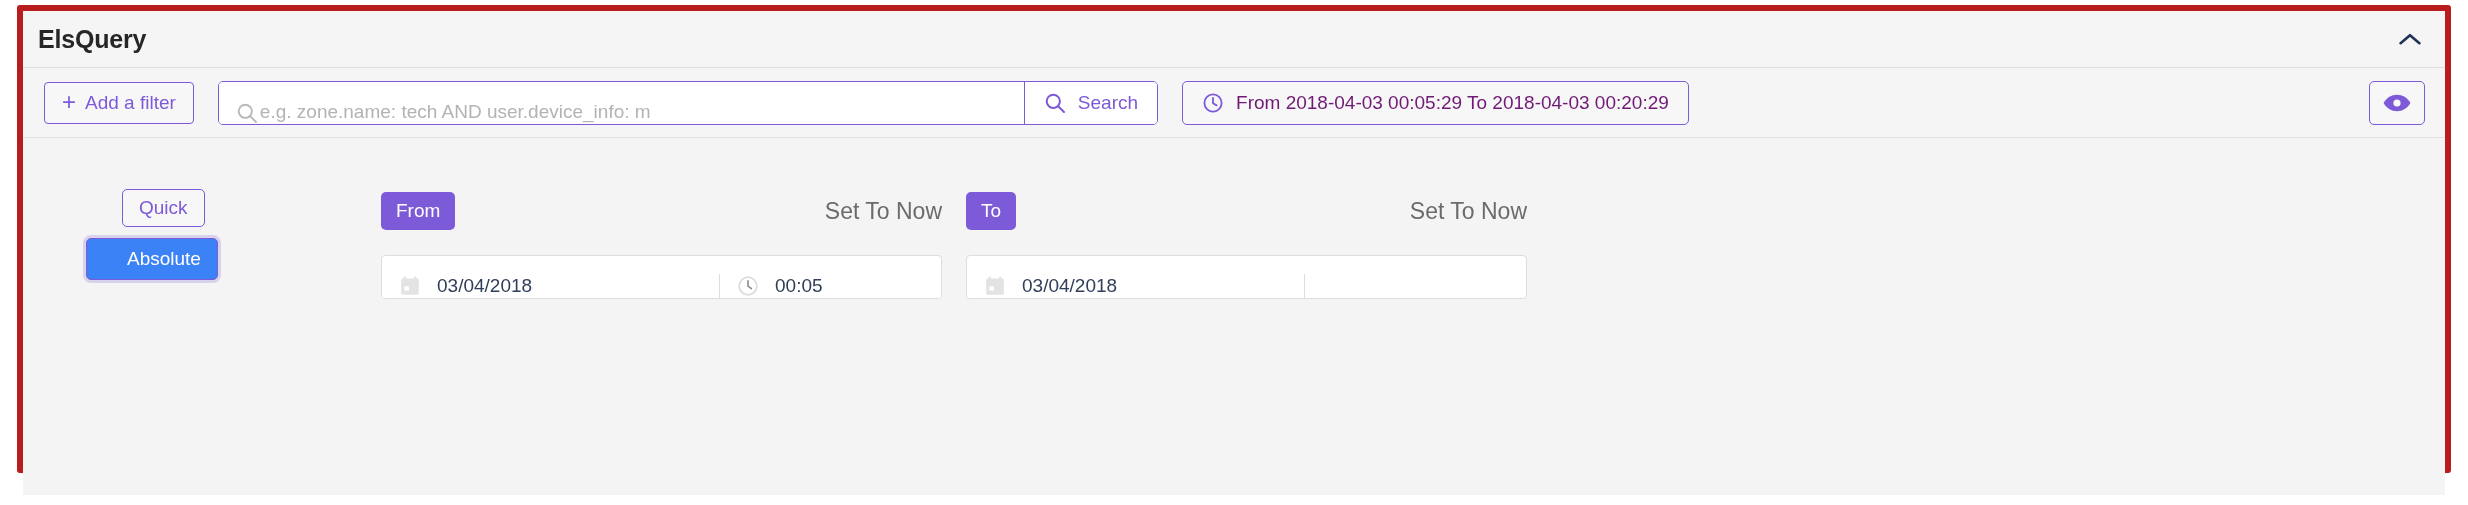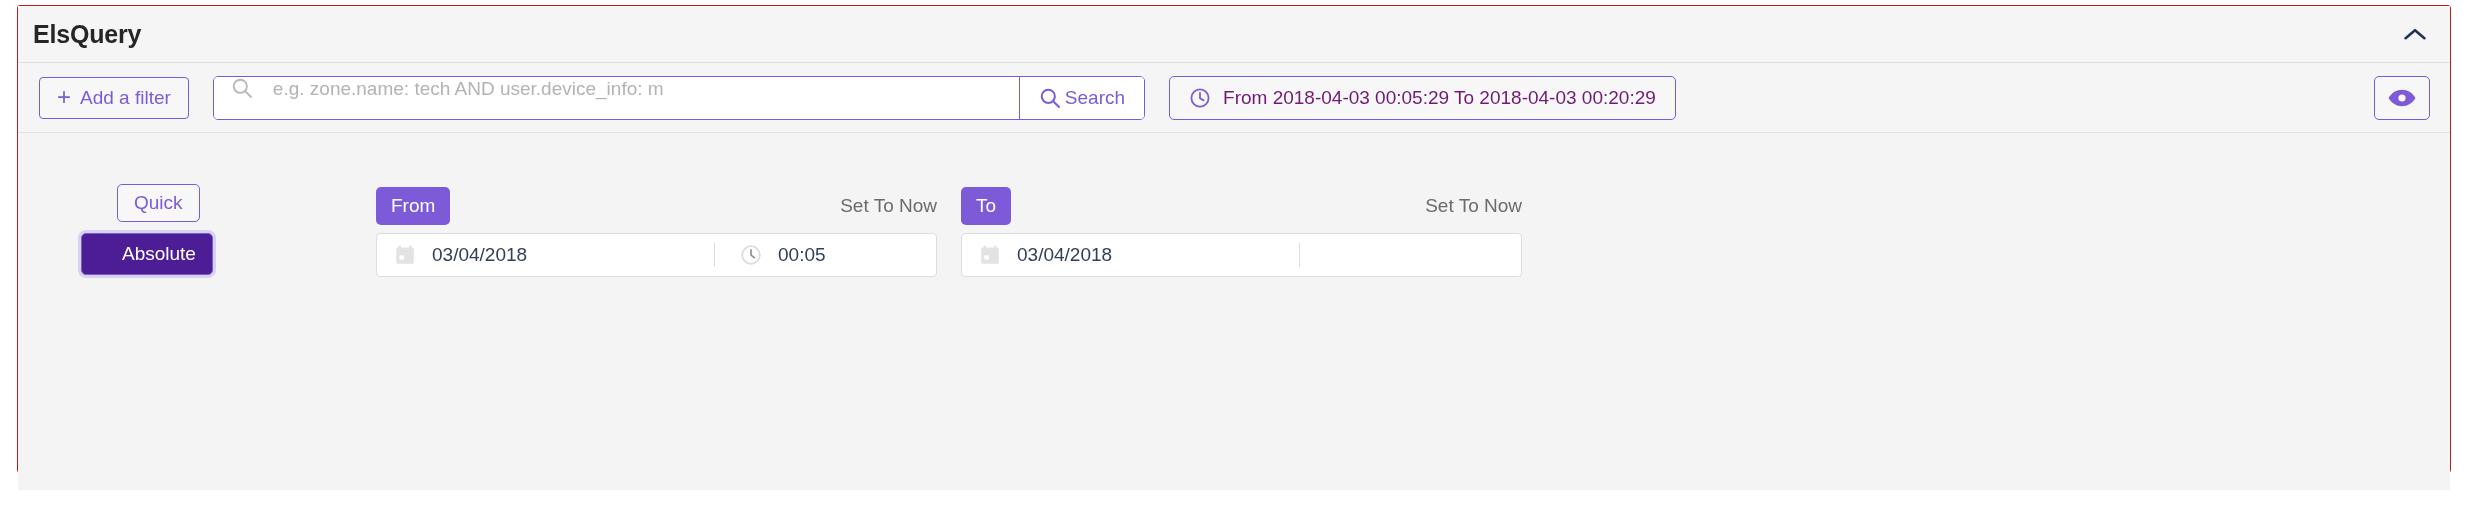--- a/index.html
+++ b/index.html
@@ -24,21 +24,21 @@
 
   
   .card {
     position: absolute;
     left: 17px;
     top: 5px;
     width: 2434px;
     height: 468px;
     box-sizing: border-box;
     background: #f4f4f4;
-    border: 1px solid #b91c1c;
+    border: 6px solid #b91c1c;
     border-radius: 3px;
     box-shadow: 0 1px 0 rgba(0,0,0,0.04);
   }
 
   
   .card-header {
     position: relative;
     height: 57px;
     box-sizing: border-box;
     border-bottom: 1px solid #dedede;
@@ -120,43 +120,43 @@
     align-items: stretch;
     border: 1.5px solid #7d5ad7;
     border-radius: 5px;
     background: #ffffff;
     box-sizing: border-box;
     overflow: hidden;
   }
   .search-field {
     width: 806px;
     display: flex;
-    align-items: flex-start;
-    gap: 18px;
+    align-items: flex-end;
+    gap: 0;
     padding: 0 14px 0 17px;
     box-sizing: border-box;
     background: #ffffff;
     border-right: 1.5px solid #7d5ad7;
   }
   .search-input {
     border: none;
     outline: none;
     flex: 1;
     font-size: 19px;
     font-family: "Liberation Sans", sans-serif;
     color: #555;
     background: transparent;
   }
   .search-input::placeholder { color: #b3b3b3; }
 
   .search-submit {
     display: flex;
     align-items: center;
     justify-content: center;
-    gap: 4px;
+    gap: 12px;
     padding: 0 19px;
     background: #ffffff;
     border: none;
     color: #7d5ad7;
     font-size: 19px;
     font-family: "Liberation Sans", sans-serif;
     cursor: pointer;
     white-space: nowrap;
   }
 
@@ -224,21 +224,21 @@
     justify-content: center;
   }
   .mode-btn.quick {
     border: 1px solid #7d5ad7;
     background: #f7f7f8;
     color: #7d5ad7;
     margin-left: 36px;
   }
   .mode-btn.absolute {
     border: 1px solid #7d5ad7;
-    background: #4c1d95;
+    background: #3b82f6;
     color: #ffffff;
     height: 42px;
     box-shadow: 0 0 0 3px rgba(125,90,215,0.22);
     padding-left: 40px;
   }
 
   
   .range-pane {
     position: absolute;
     top: 0;
@@ -268,39 +268,38 @@
     font-size: 19px;
     font-family: "Liberation Sans", sans-serif;
     display: inline-flex;
     align-items: center;
     justify-content: center;
     cursor: pointer;
   }
   .set-now {
     margin-left: auto;
     color: #6b6b6b;
-    font-size: 19px;
+    font-size: 23px;
     cursor: pointer;
     white-space: nowrap;
   }
 
   .pane-fields {
     position: absolute;
-    top: 100px;
+    top: 117px;
     left: 0;
     width: 100%;
     height: 44px;
     display: flex;
-    align-items: center;
+    align-items: flex-end;
     background: #ffffff;
     border: 1px solid #dddddd;
     border-radius: 4px;
     box-sizing: border-box;
     overflow: hidden;
-    gap: 8px;
   }
   .field {
     display: flex;
     align-items: center;
     gap: 14px;
     padding: 0 17px;
     box-sizing: border-box;
     background: #ffffff;
   }
   .field.date { flex: 0 0 338px; border-right: 1px solid #dddddd; }

